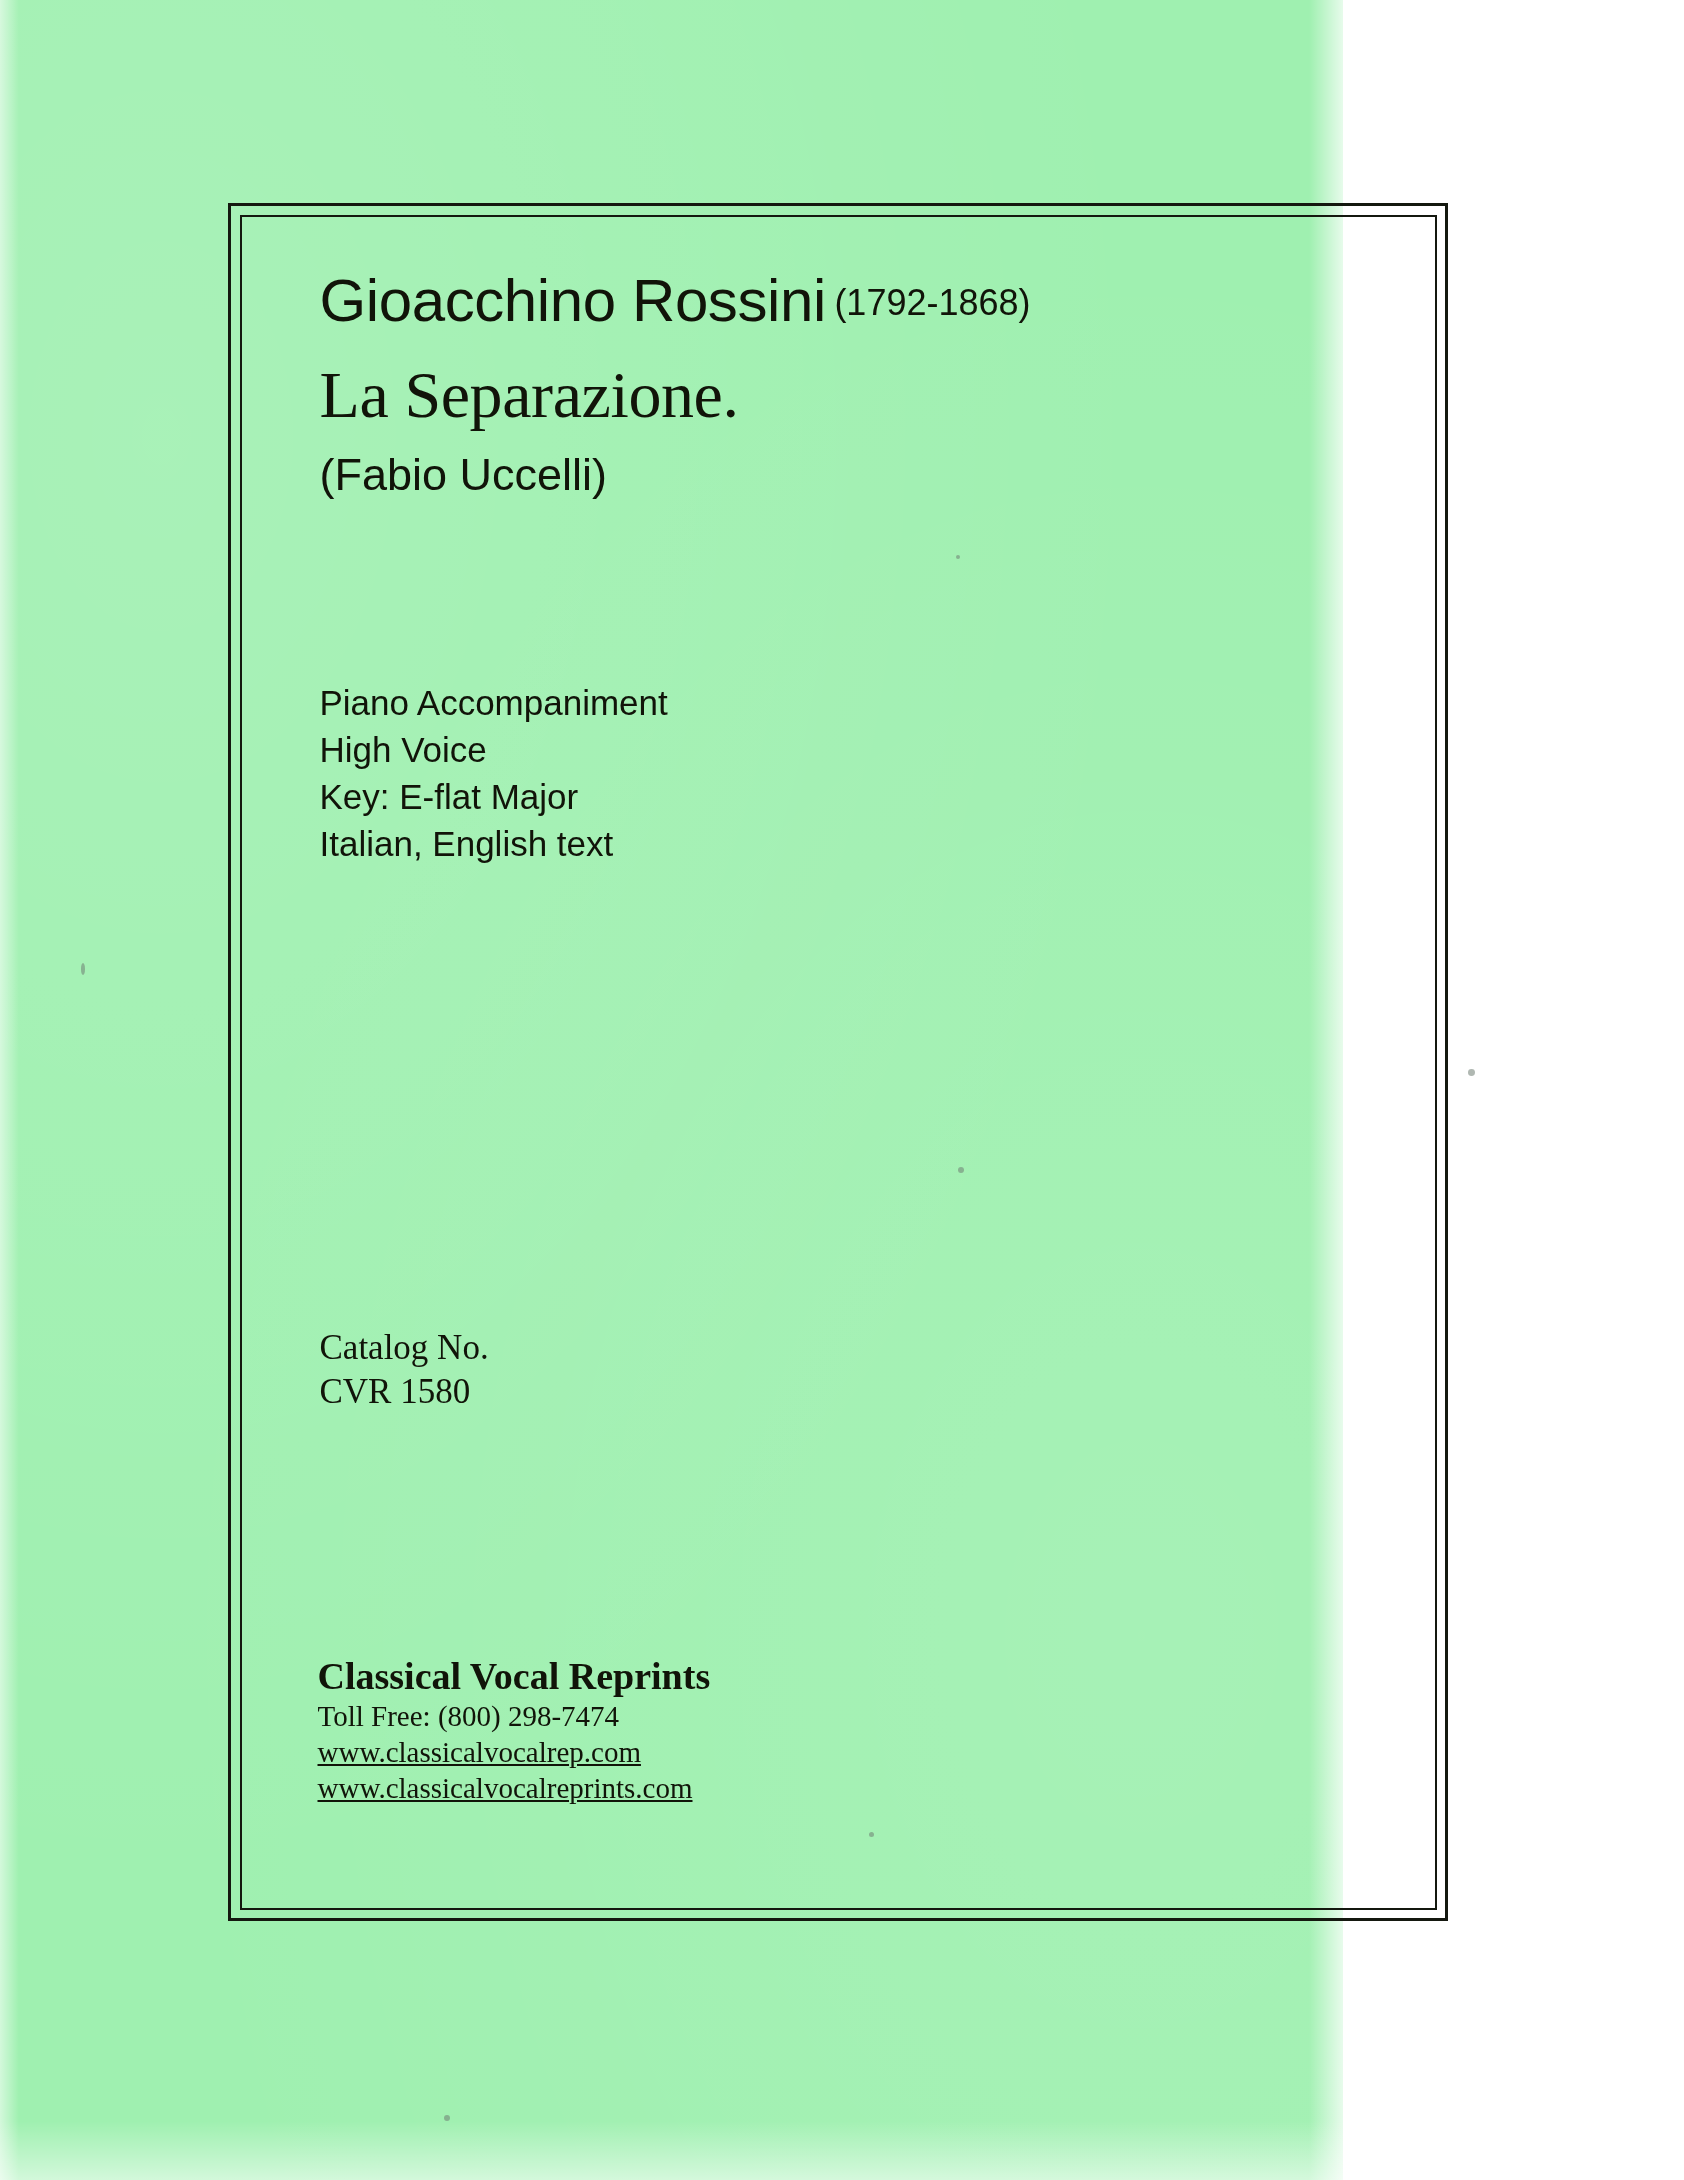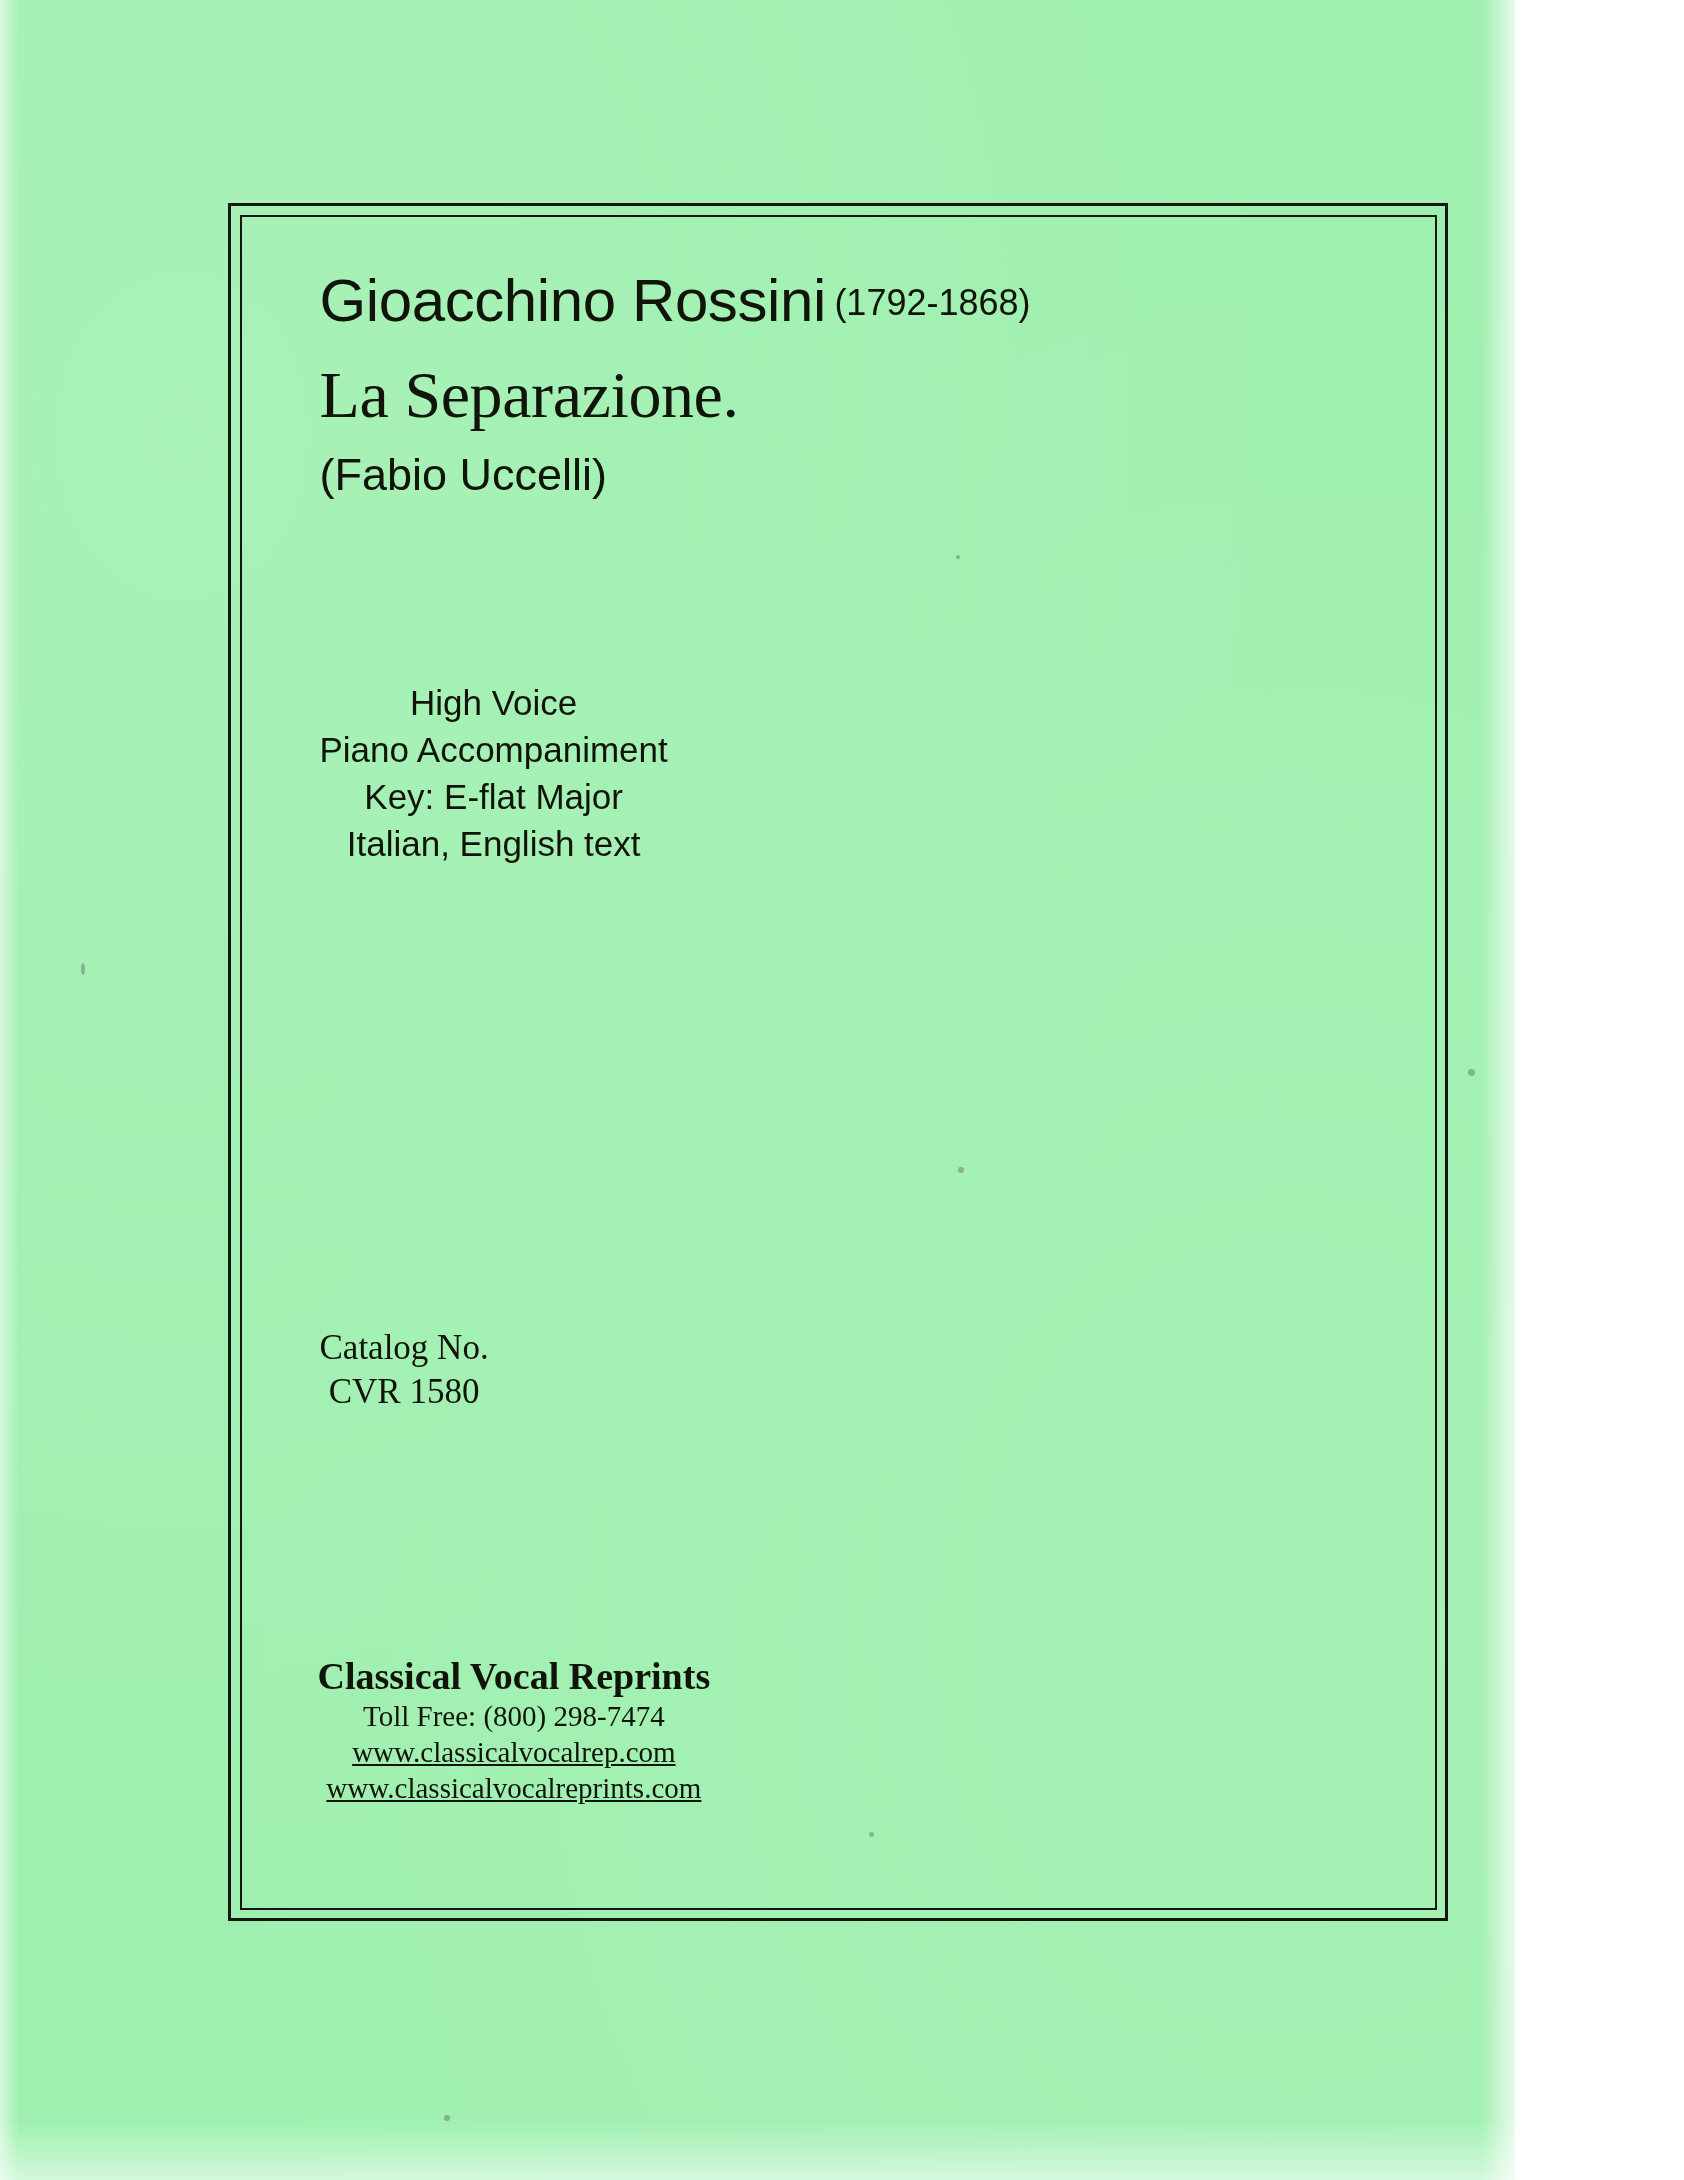--- a/index.html
+++ b/index.html
@@ -9,27 +9,26 @@
   body {
     width: 1685px;
     height: 2181px;
     background: #ffffff;
     font-family: "Liberation Sans", sans-serif;
     overflow: hidden;
   }
 
   .page {
     position: relative;
-    width: 1515px;
+    width: 1343px;
     height: 2181px;
     background: #9ff0b0;
     background-image:
       radial-gradient(ellipse at 12% 20%, rgba(255,255,255,0.10), rgba(255,255,255,0) 60%),
       radial-gradient(ellipse at 85% 75%, rgba(255,255,255,0.08), rgba(255,255,255,0) 62%);
-    text-align: center;
   }
 
   
   .scan-edge-left {
     position: absolute;
     left: 0; top: 0;
     width: 19px; height: 100%;
     background: linear-gradient(to right, rgba(255,255,255,0.55), rgba(255,255,255,0));
     pointer-events: none;
   }
@@ -210,22 +209,22 @@
 
         <div class="composer-line">
           <span class="composer-name">Gioacchino Rossini</span><span class="composer-dates">(1792-1868)</span>
         </div>
 
         <div class="work-title">La Separazione.</div>
 
         <div class="work-subtitle">(Fabio Uccelli)</div>
 
         <div class="specs">
+          <div>Piano Accompaniment</div>
           <div>High Voice</div>
-          <div>Piano Accompaniment</div>
           <div>Key: E-flat Major</div>
           <div>Italian, English text</div>
         </div>
 
         <div class="catalog">
           <div>Catalog No.</div>
           <div>CVR 1580</div>
         </div>
 
         <div class="publisher">

